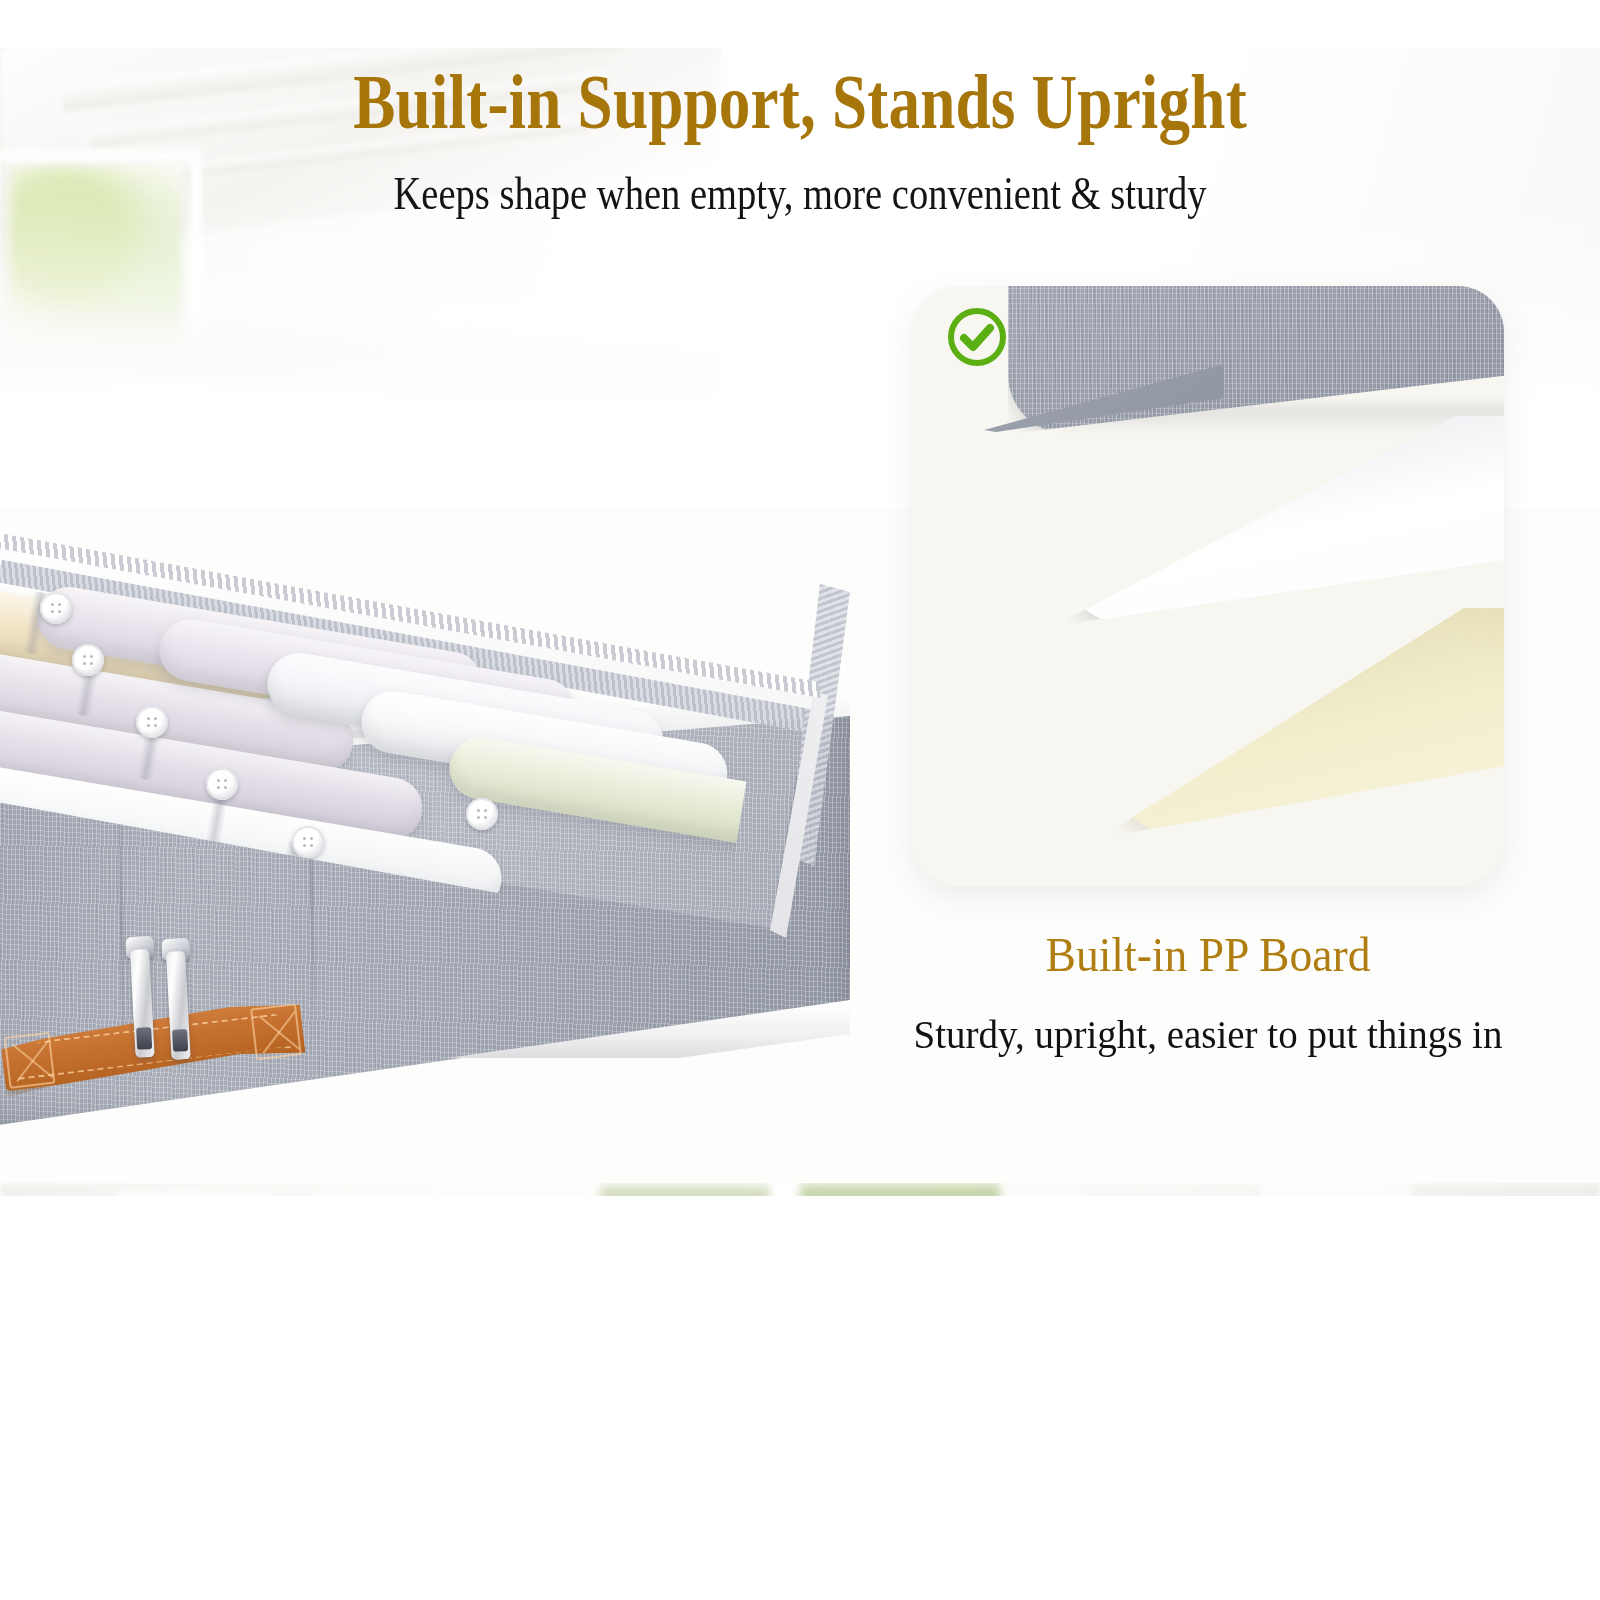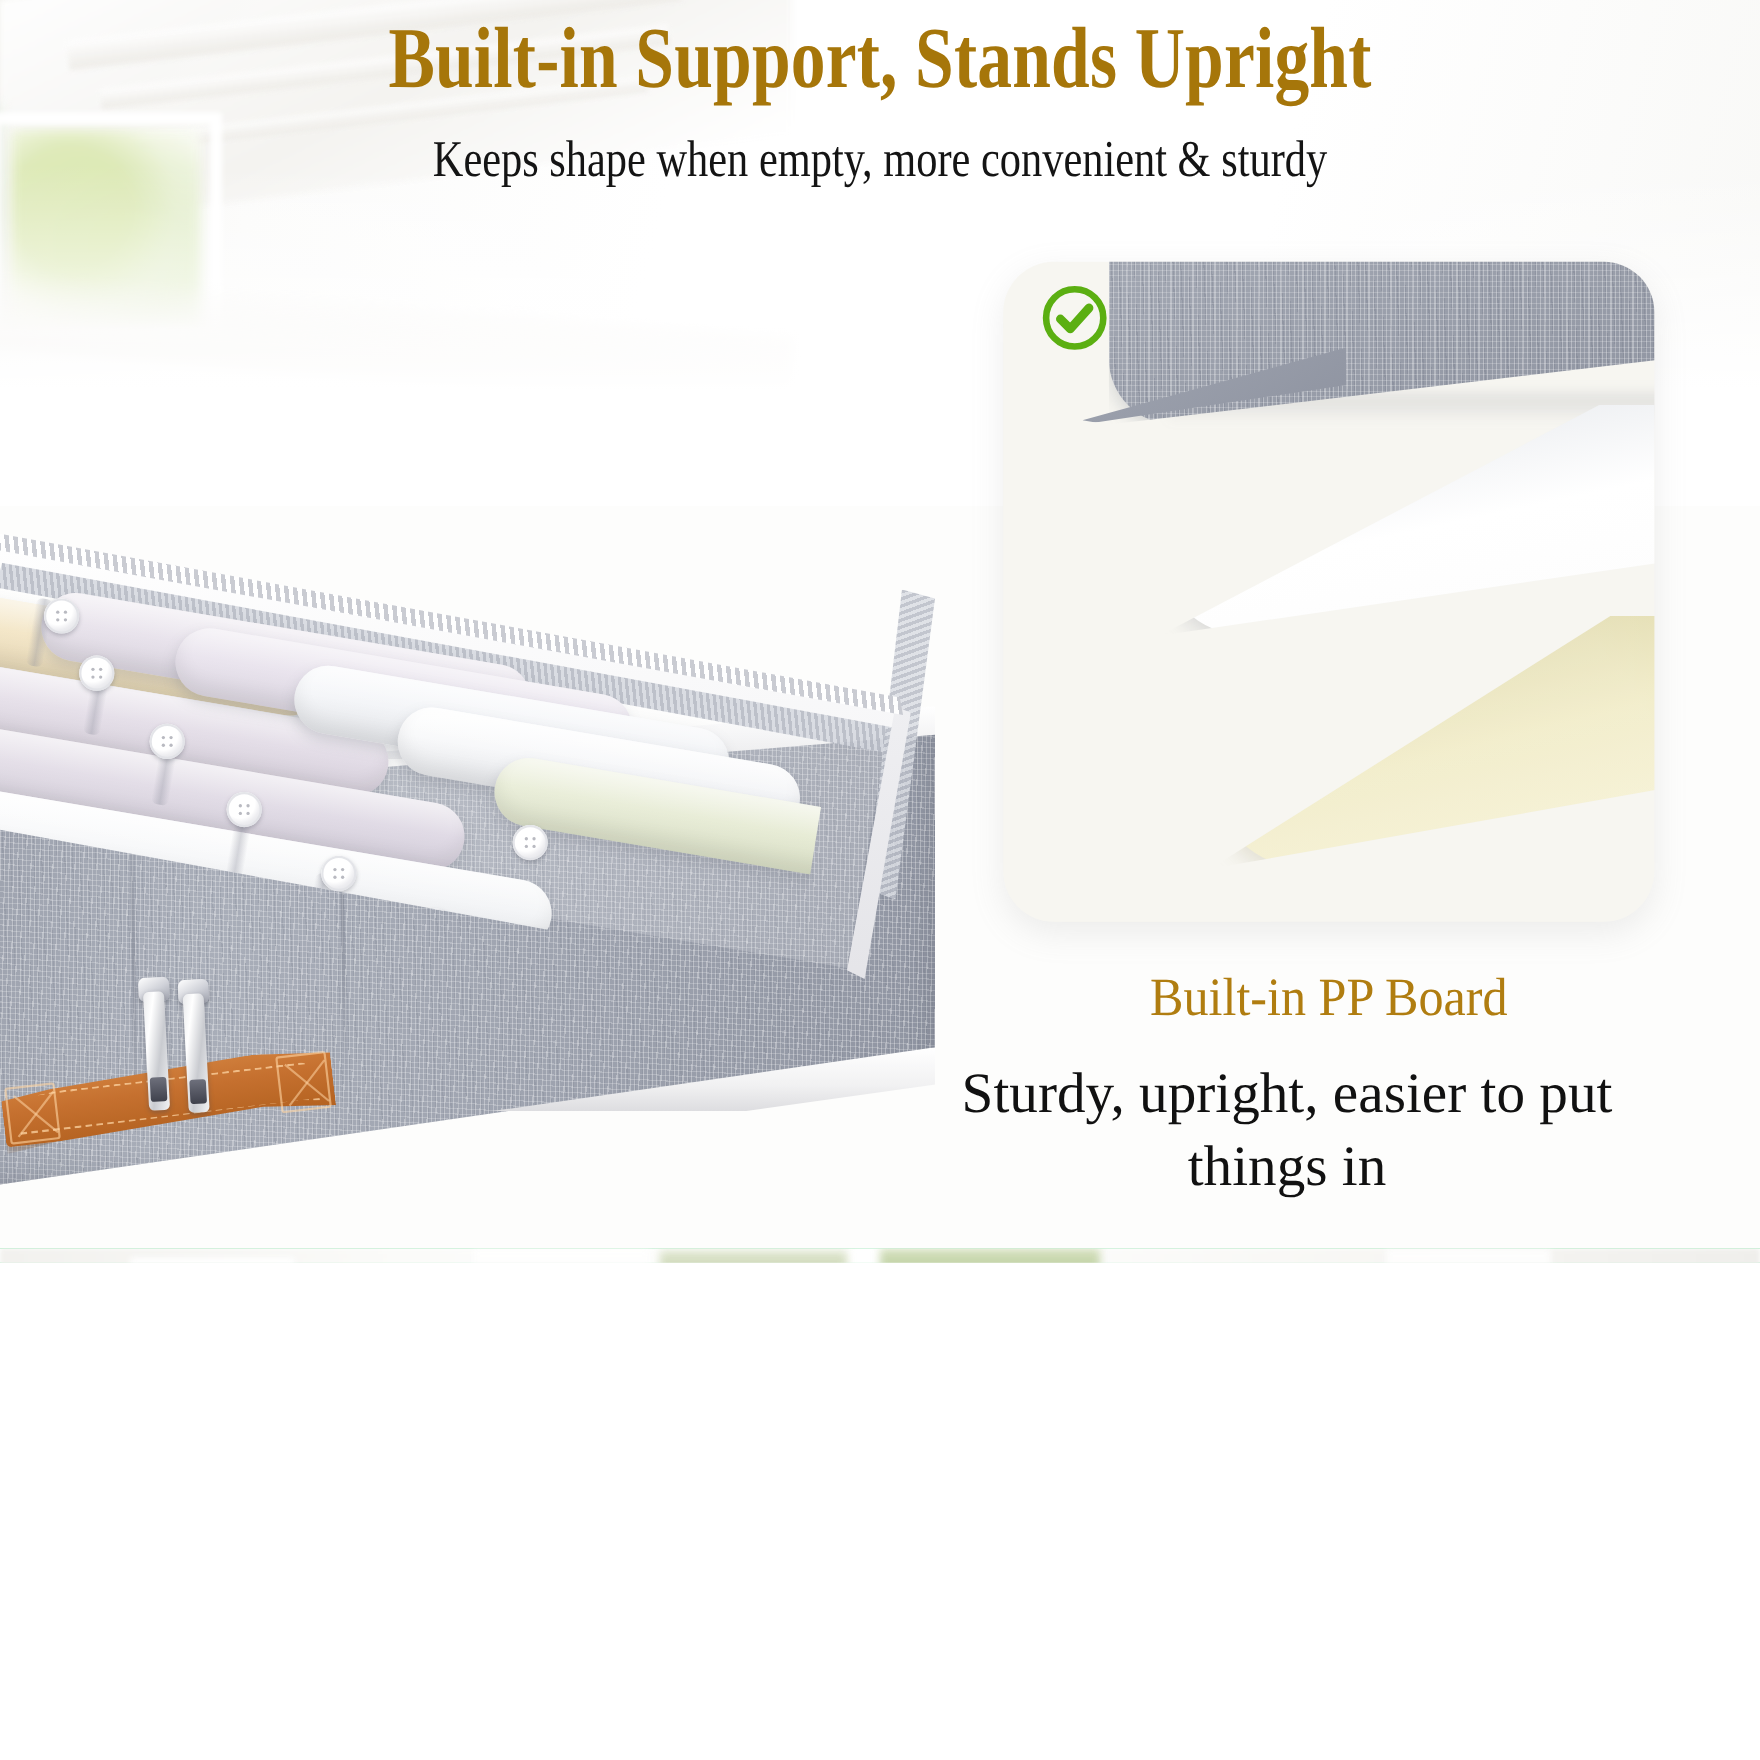--- a/index.html
+++ b/index.html
@@ -4,21 +4,21 @@
 <style>
   * { margin:0; padding:0; box-sizing:border-box; }
   html,body { width:1600px; height:1600px; overflow:hidden; }
   body {
     font-family:"Liberation Serif", serif;
     background:#ffffff;
     position:relative;
   }
 
   
-  .page { position:absolute; inset:0; width:1600px; height:1148px; overflow:hidden; background:#22c55e; }
+  .page { position:absolute; inset:0; width:1600px; height:1148px; overflow:hidden; background:#e5e5e5;margin-top:48px; }
 
   
   .top-section { position:absolute; left:0; top:0; width:1600px; height:1135px; overflow:hidden; background:#fdfdfc; }
 
   
   .room-bg { position:absolute; left:0; top:0; width:1600px; height:460px; overflow:hidden; }
   .room-wall {
     position:absolute; inset:0;
     background:
       linear-gradient(105deg,#f3f2ef 0%,#fbfbfa 16%,#ffffff 38%,#ffffff 70%,#f8f8f6 100%);
@@ -283,22 +283,22 @@
     filter:blur(6px);
   }
 
   .pp-title {
     position:absolute; left:912px; top:882px; width:592px; text-align:center;
     font-size:49px; color:#b07d10; line-height:1;
     font-family:"Liberation Serif", serif;
     transform:scaleX(.93); white-space:nowrap;
   }
   .pp-desc {
-    position:absolute; left:864px; top:962px; width:612px; text-align:center;
-    font-size:52px; color:#111111; line-height:1.26;
+    position:absolute; left:902px; top:962px; width:612px; text-align:center;
+    font-size:39px; color:#111111; line-height:1.26;
     font-family:"Liberation Serif", serif;
   }
 
   
   .bottom-section {
     position:absolute; left:0; top:1135px; width:1600px; height:465px; overflow:hidden;
     background:#ffffff;
   }
   .bt-room {
     position:absolute; left:0; top:0; width:1600px; height:465px; overflow:hidden;

